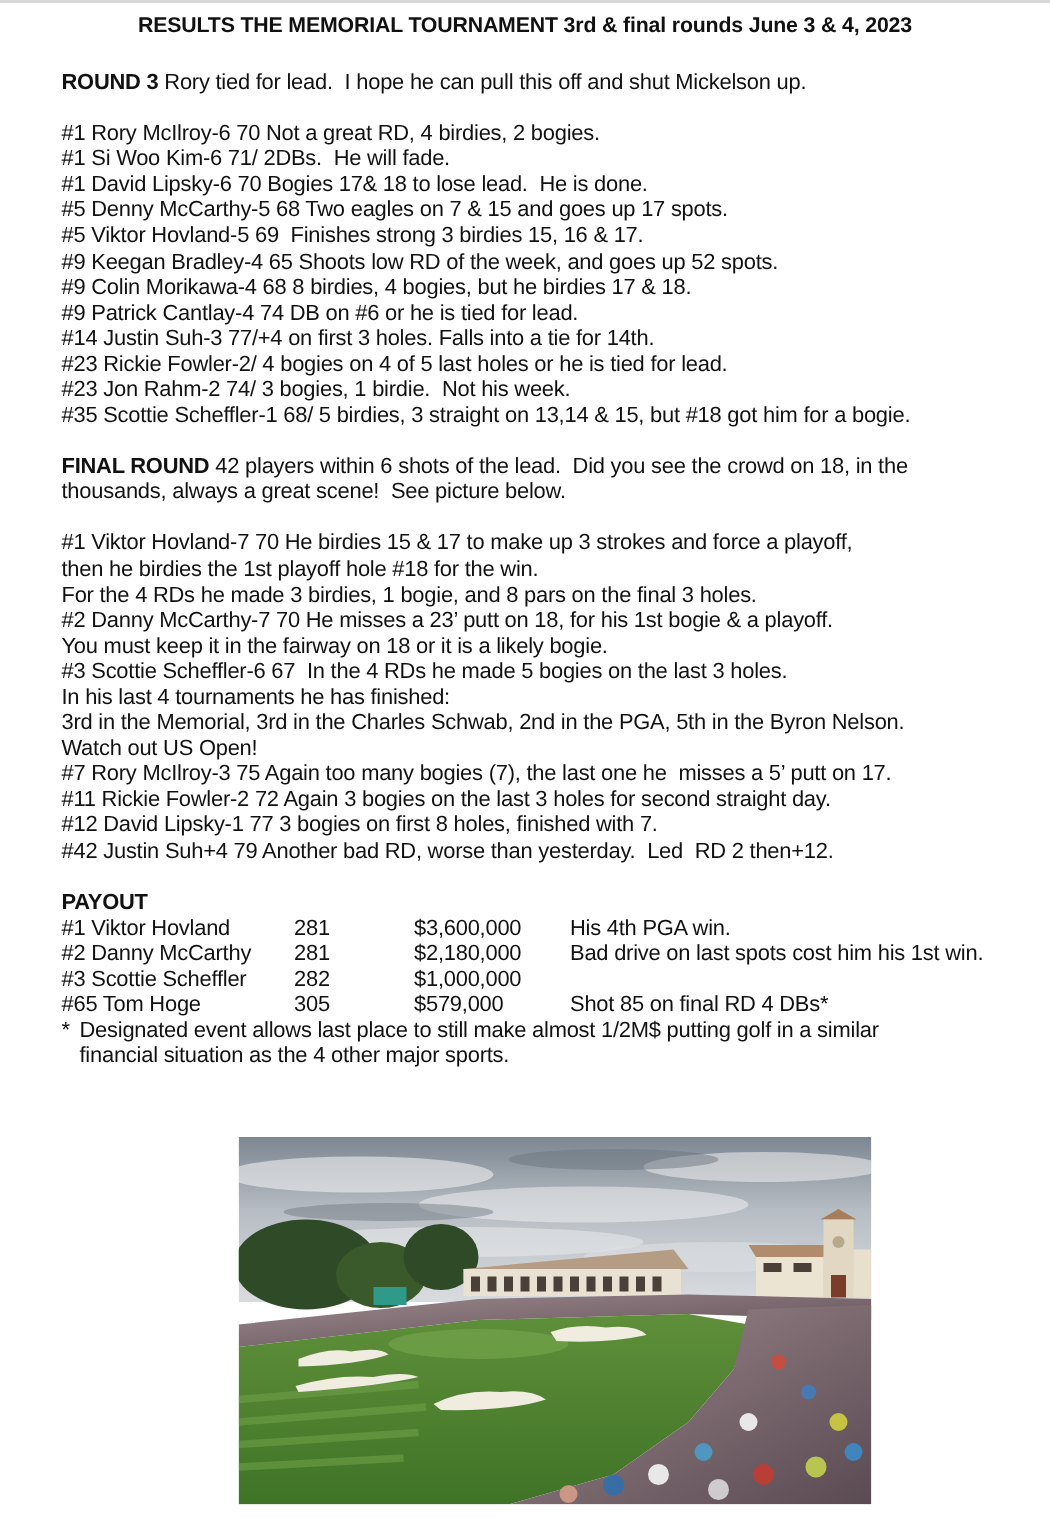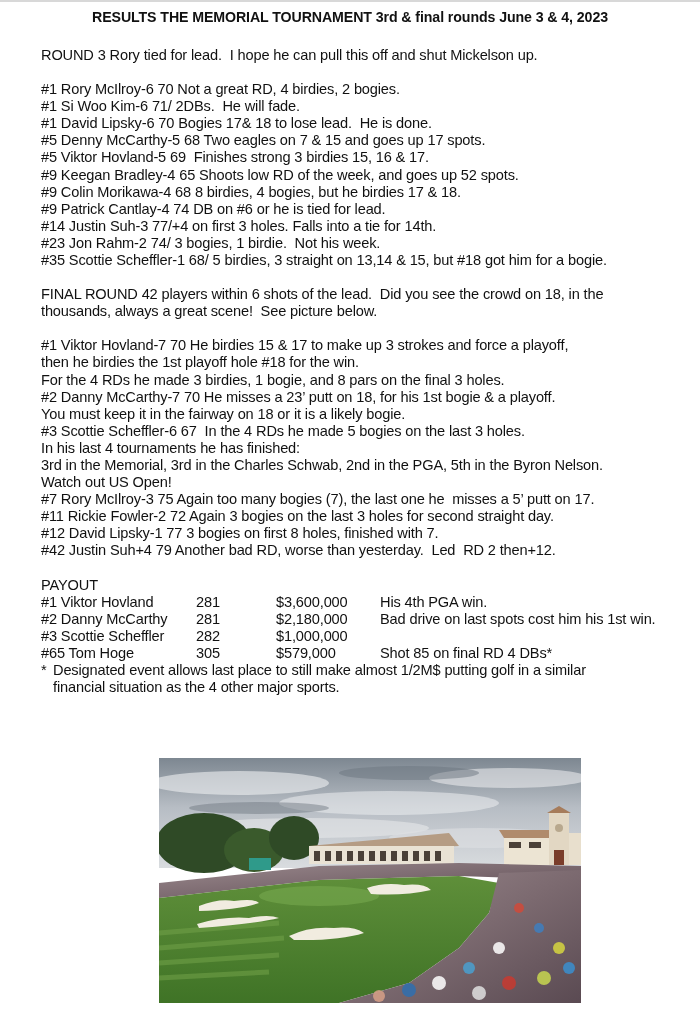--- a/index.html
+++ b/index.html
@@ -8,21 +8,21 @@
       font-family: "Liberation Sans", sans-serif; color: #111;
     }
     .topline { position: absolute; left: 0; top: 0; width: 700px; height: 2px; background: #d8d8d8; }
     .title {
       position: absolute; left: 0; top: 9px; width: 700px; text-align: center;
       font-weight: bold; font-size: 14.2px; letter-spacing: -0.1px;
     }
     .content { position: absolute; left: 41px; top: 47px; width: 650px; font-size: 14.6px; line-height: 17.1px; letter-spacing: -0.15px; }
     .line { white-space: pre; display: block; }
     .gap { height: 17px; }
-    .b { font-weight: normal; }
+    .b { font-weight: bold; }
     .payout-row { display: flex; white-space: pre; }
     .c1 { width: 155px; }
     .c2 { width: 50px; }
     .c3 { width: 104px; margin-left: 30px; }
     .c4 { flex: 1; }
     .foot { display: flex; }
     .foot .star { width: 12px; }
     .foot .ftxt { flex: 1; }
     .photo {
       position: absolute; left: 159px; top: 758px; width: 422px; height: 245px; overflow: hidden;
@@ -43,20 +43,21 @@
   <div>
     <span class="line">#1 Rory McIlroy-6 70 Not a great RD, 4 birdies, 2 bogies.</span>
     <span class="line">#1 Si Woo Kim-6 71/ 2DBs.  He will fade.</span>
     <span class="line">#1 David Lipsky-6 70 Bogies 17&amp; 18 to lose lead.  He is done.</span>
     <span class="line">#5 Denny McCarthy-5 68 Two eagles on 7 &amp; 15 and goes up 17 spots.</span>
     <span class="line">#5 Viktor Hovland-5 69  Finishes strong 3 birdies 15, 16 &amp; 17.</span>
     <span class="line">#9 Keegan Bradley-4 65 Shoots low RD of the week, and goes up 52 spots.</span>
     <span class="line">#9 Colin Morikawa-4 68 8 birdies, 4 bogies, but he birdies 17 &amp; 18.</span>
     <span class="line">#9 Patrick Cantlay-4 74 DB on #6 or he is tied for lead.</span>
     <span class="line">#14 Justin Suh-3 77/+4 on first 3 holes. Falls into a tie for 14th.</span>
+    <span class="line">#23 Rickie Fowler-2/ 4 bogies on 4 of 5 last holes or he is tied for lead.</span>
     <span class="line">#23 Jon Rahm-2 74/ 3 bogies, 1 birdie.  Not his week.</span>
     <span class="line">#35 Scottie Scheffler-1 68/ 5 birdies, 3 straight on 13,14 &amp; 15, but #18 got him for a bogie.</span>
   </div>
   <div class="gap"></div>
 
   <div class="line"><span class="b">FINAL ROUND</span><span> 42 players within 6 shots of the lead.  Did you see the crowd on 18, in the</span></div>
   <span class="line">thousands, always a great scene!  See picture below.</span>
   <div class="gap"></div>
   <div>
     <span class="line">#1 Viktor Hovland-7 70 He birdies 15 &amp; 17 to make up 3 strokes and force a playoff,</span>

